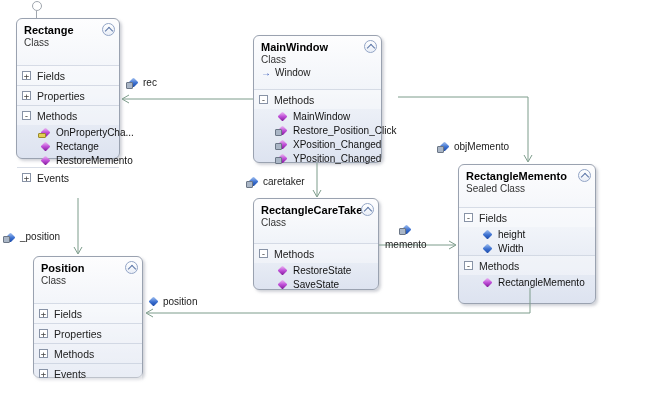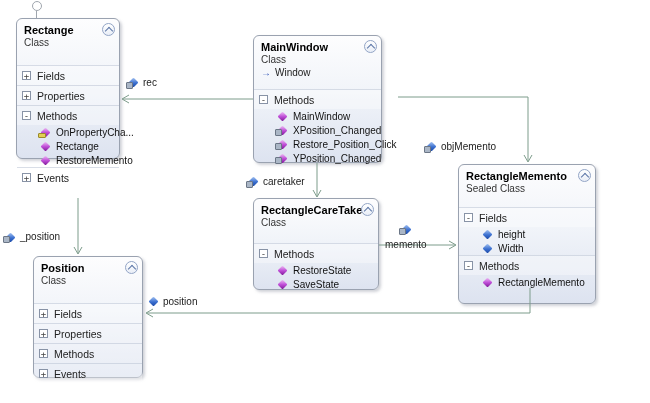--- a/index.html
+++ b/index.html
@@ -149,28 +149,28 @@
         <span class="icon-wrap">
             <i class="cube"></i>
           </span>
         <span class="member-name">MainWindow</span>
       </div>
       <div class="member-row">
         <span class="icon-wrap">
             <i class="cube"></i>
             <i class="ovl ovl-lock"></i>
           </span>
+        <span class="member-name">Restore_Position_Click</span>
+      </div>
+      <div class="member-row">
+        <span class="icon-wrap">
+            <i class="cube"></i>
+            <i class="ovl ovl-lock"></i>
+          </span>
         <span class="member-name">XPosition_Changed</span>
-      </div>
-      <div class="member-row">
-        <span class="icon-wrap">
-            <i class="cube"></i>
-            <i class="ovl ovl-lock"></i>
-          </span>
-        <span class="member-name">Restore_Position_Click</span>
       </div>
       <div class="member-row">
         <span class="icon-wrap">
             <i class="cube"></i>
             <i class="ovl ovl-lock"></i>
           </span>
         <span class="member-name">YPosition_Changed</span>
       </div>
     </div>
   </div>
@@ -311,21 +311,21 @@
       </span>
     <span>rec</span>
   </div>
   <div class="wire-label" style="left:248px;top:176px;">
     <span class="icon-wrap">
         <i class="bluedia"></i>
         <i class="ovl ovl-lock"></i>
       </span>
     <span>caretaker</span>
   </div>
-  <div class="wire-label" style="left:426px;top:141px;">
+  <div class="wire-label" style="left:439px;top:141px;">
     <span class="icon-wrap">
         <i class="bluedia"></i>
         <i class="ovl ovl-lock"></i>
       </span>
     <span>objMemento</span>
   </div>
   <div class="wire-label" style="left:385px;top:224px;flex-direction:column;">
     <span class="icon-wrap">
         <i class="bluedia"></i>
         <i class="ovl ovl-lock"></i>

